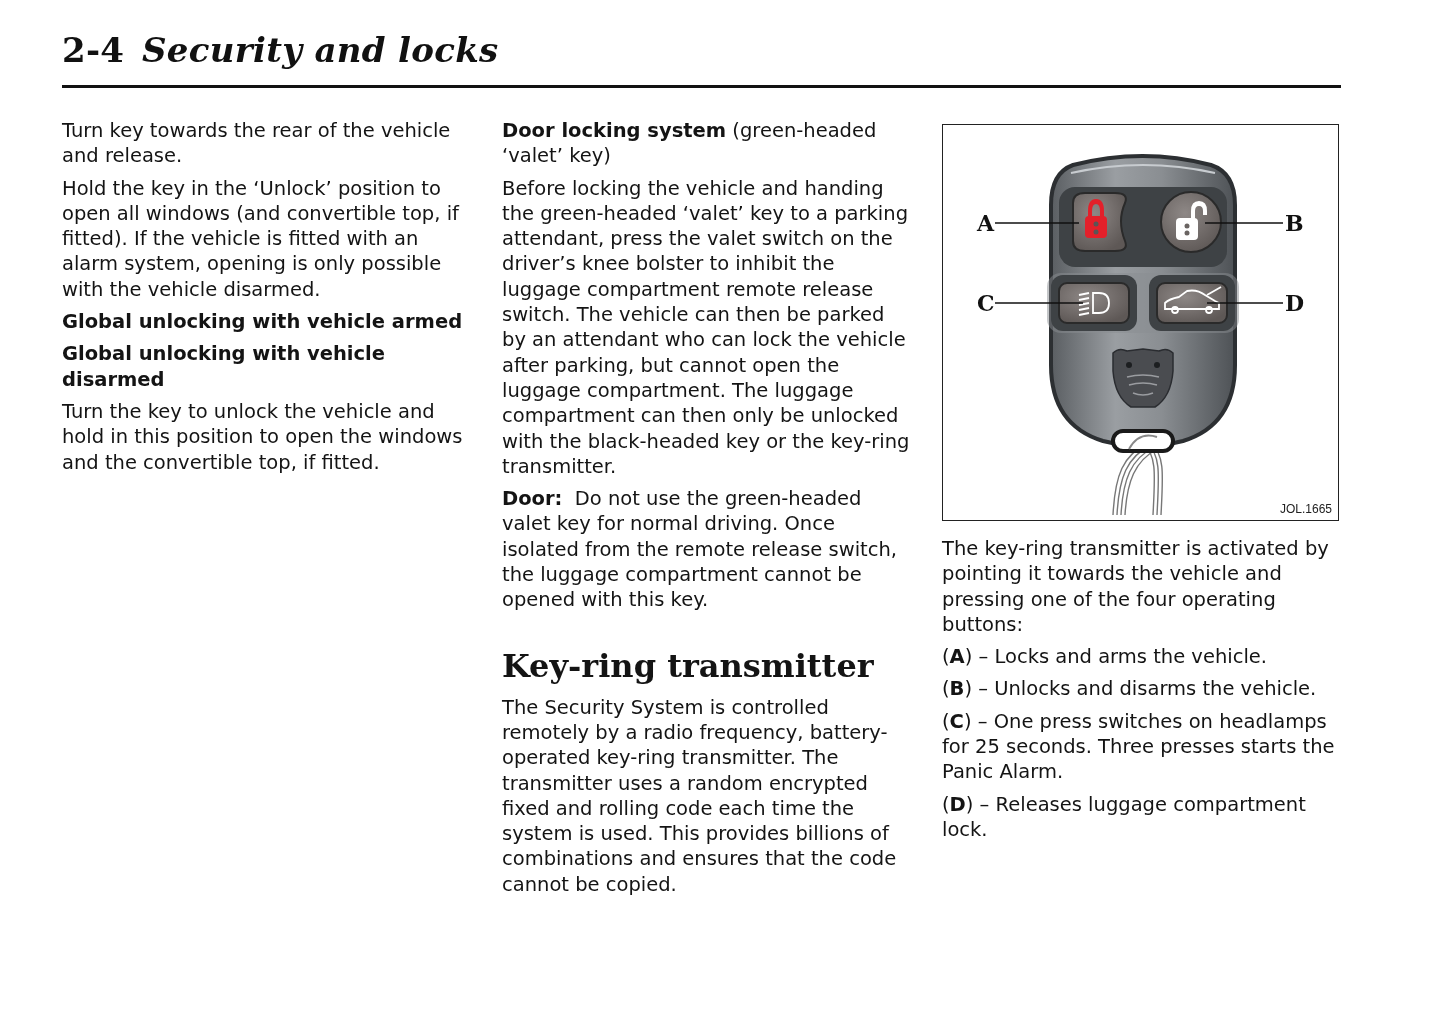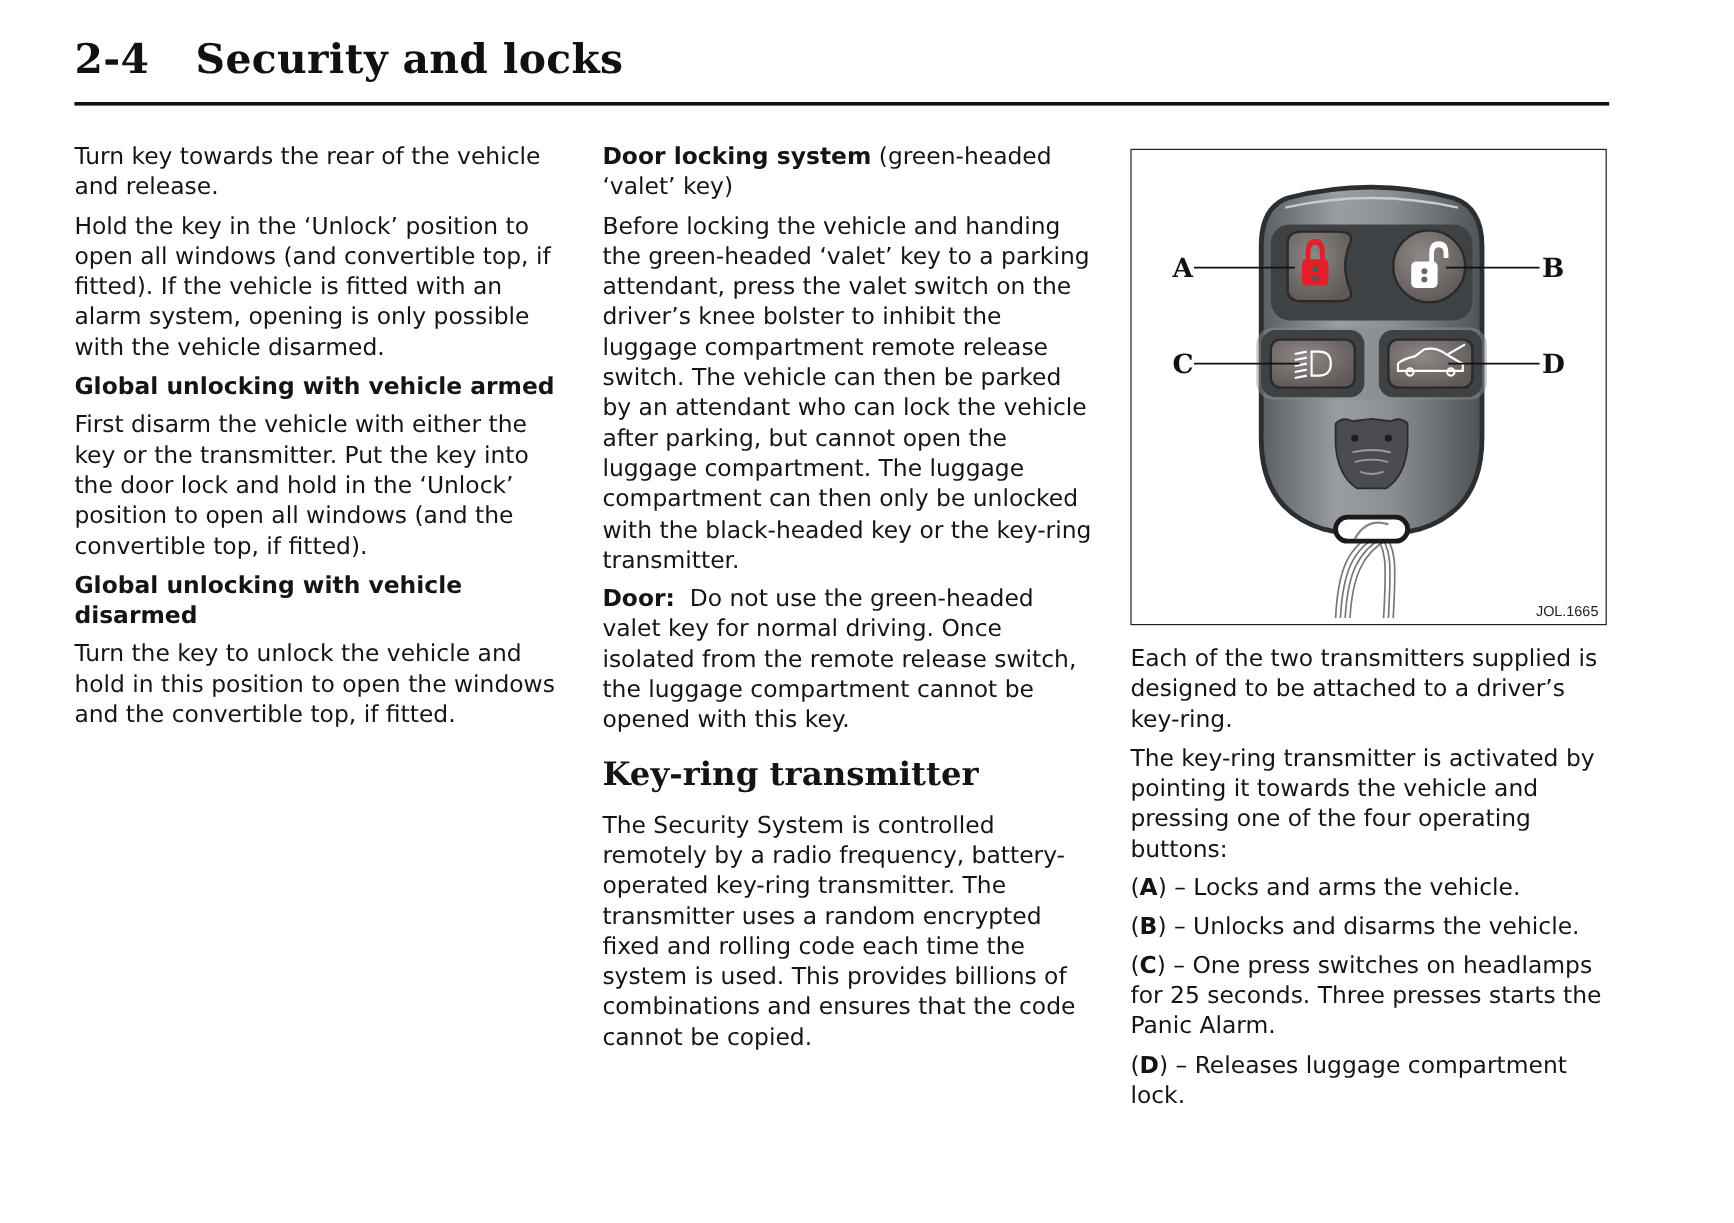--- a/index.html
+++ b/index.html
@@ -2,32 +2,32 @@
 <html><head>
 <meta charset="utf-8">
 <style>
   html, body { margin: 0; padding: 0; background: #ffffff; }
   body { width: 1445px; height: 1019px; position: relative; overflow: hidden;
          font-family: "DejaVu Serif", "Liberation Serif", serif; color: #111; }
   .header { position: absolute; left: 62px; top: 28px; width: 1279px; height: 62px; }
   .header .num, .header .title { position: absolute; top: 2px; font-size: 34px; font-weight: bold;
          font-family: "DejaVu Serif", serif; letter-spacing: 0.3px; }
   .header .num { left: 0; }
-  .header .title { left: 101px; }
+  .header .title { left: 80px; font-style: italic; }
   .rule { position: absolute; left: 62px; top: 85px; width: 1279px; height: 3px; background: #111; }
 
   .col { position: absolute; top: 118px; font-family: "DejaVu Sans", "Liberation Sans", sans-serif;
          font-size: 19.5px; line-height: 25.3px; color: #141414; }
   .col1 { left: 62px; width: 410px; }
   .col2 { left: 502px; width: 410px; }
   .col3 { left: 942px; width: 400px; }
   .col h3 { margin: 0 0 7px 0; font-size: 19.5px; font-weight: bold; line-height: 25.3px; }
   .col p { margin: 0 0 7px 0; }
   .col h3.spaced { margin-top: 6px; }
-  .col h2 { margin: 16px 0 12px 0; font-size: 27px; font-weight: bold; font-family: "DejaVu Serif", serif; line-height: 34px; }
+  .col h2 { margin: 36px 0 12px 0; font-size: 32px; font-weight: bold; font-family: "DejaVu Serif", serif; line-height: 34px; }
   .lead-bold { font-weight: bold; }
   .btn-list p { margin: 0 0 7px 0; }
 
   .figure { position: absolute; left: 942px; top: 124px; width: 397px; height: 397px;
             border: 1.5px solid #222; box-sizing: border-box; background: #fff; }
   .figure svg { position: absolute; left: 0; top: 0; }
   .fig-code { position: absolute; right: 6px; bottom: 4px; font-family: "Liberation Sans", sans-serif; font-size: 12px; color: #222; }
   .fig-text { position: absolute; left: 942px; top: 536px; }
 </style>
 </head>
@@ -36,21 +36,20 @@
 <div class="header">
   <span class="num">2-4</span>
   <span class="title">Security and locks</span>
 </div>
 <div class="rule"></div>
 
 <div class="col col1">
   <p>Turn key towards the rear of the vehicle and release.</p>
   <p>Hold the key in the ‘Unlock’ position to open all windows (and convertible top, if fitted). If the vehicle is fitted with an alarm system, opening is only possible with the vehicle disarmed.</p>
   <h3 class="spaced">Global unlocking with vehicle armed</h3>
-  <p>First disarm the vehicle with either the key or the transmitter. Put the key into the door lock and hold in the ‘Unlock’ position to open all windows (and the convertible top, if fitted).</p>
   <h3 class="spaced">Global unlocking with vehicle disarmed</h3>
   <p>Turn the key to unlock the vehicle and hold in this position to open the windows and the convertible top, if fitted.</p>
 </div>
 
 <div class="col col2">
   <p style="margin-bottom:7px;">
     <span class="lead-bold">Door locking system</span><span> (green-headed ‘valet’ key)</span>
   </p>
   <p>Before locking the vehicle and handing the green-headed ‘valet’ key to a parking attendant, press the valet switch on the driver’s knee bolster to inhibit the luggage compartment remote release switch. The vehicle can then be parked by an attendant who can lock the vehicle after parking, but cannot open the luggage compartment. The luggage compartment can then only be unlocked with the black-headed key or the key-ring transmitter.</p>
   <p>
@@ -156,21 +155,20 @@
       <text x="34" y="106">A</text>
       <text x="342" y="106">B</text>
       <text x="34" y="186">C</text>
       <text x="342" y="186">D</text>
     </g>
   </svg>
   <span class="fig-code">JOL.1665</span>
 </div>
 
 <div class="col col3 fig-text">
-  <p>Each of the two transmitters supplied is designed to be attached to a driver’s key-ring.</p>
   <p>The key-ring transmitter is activated by pointing it towards the vehicle and pressing one of the four operating buttons:</p>
   <div class="btn-list">
     <p>(<b>A</b>)<span> – Locks and arms the vehicle.</span></p>
     <p>(<b>B</b>)<span> – Unlocks and disarms the vehicle.</span></p>
     <p>(<b>C</b>)<span> – One press switches on headlamps for 25 seconds. Three presses starts the Panic Alarm.</span></p>
     <p>(<b>D</b>)<span> – Releases luggage compartment lock.</span></p>
   </div>
 </div>
 
 </body></html>

